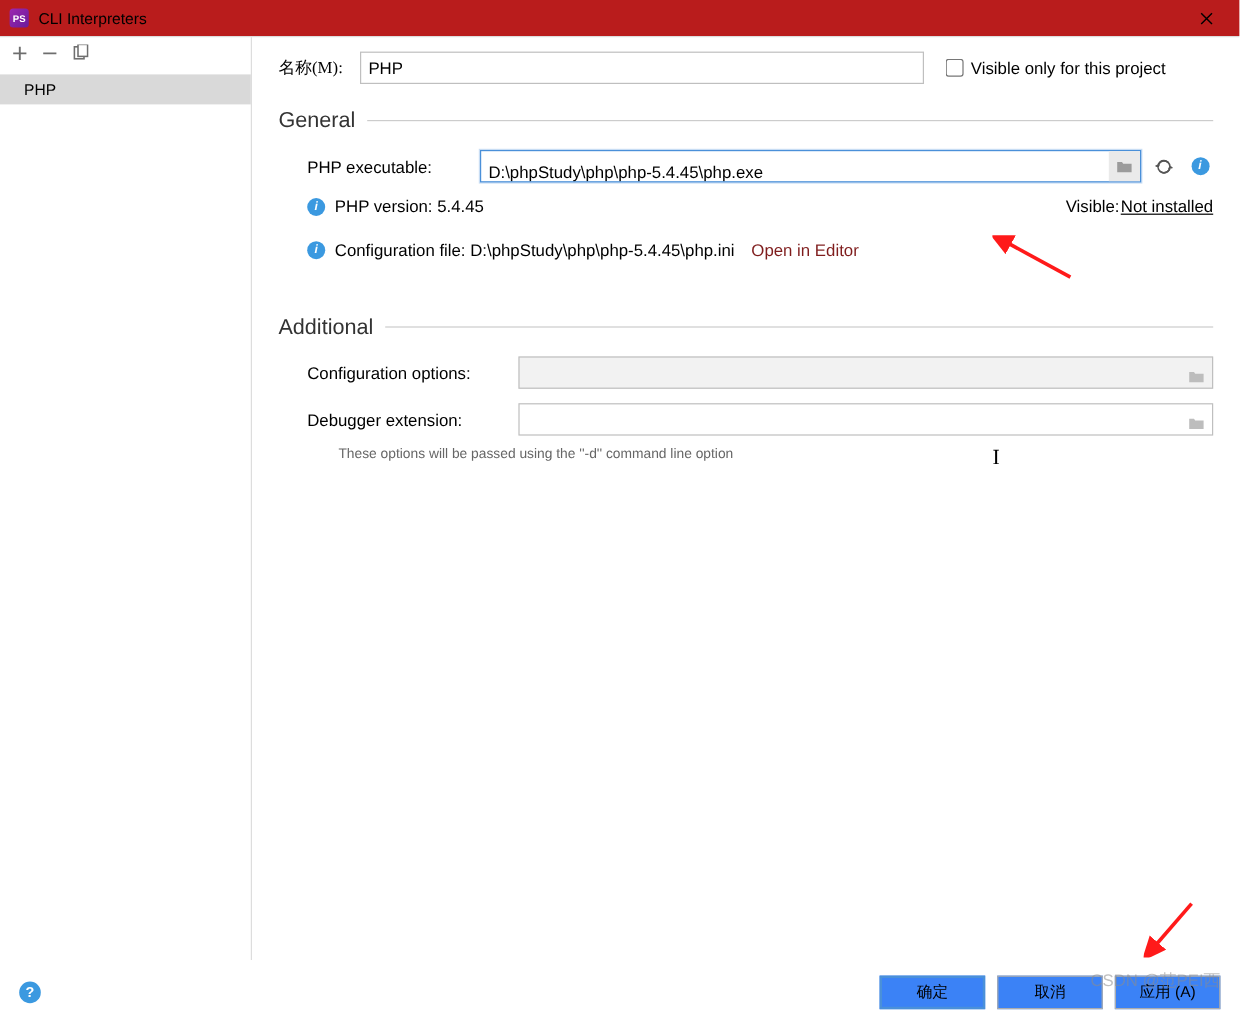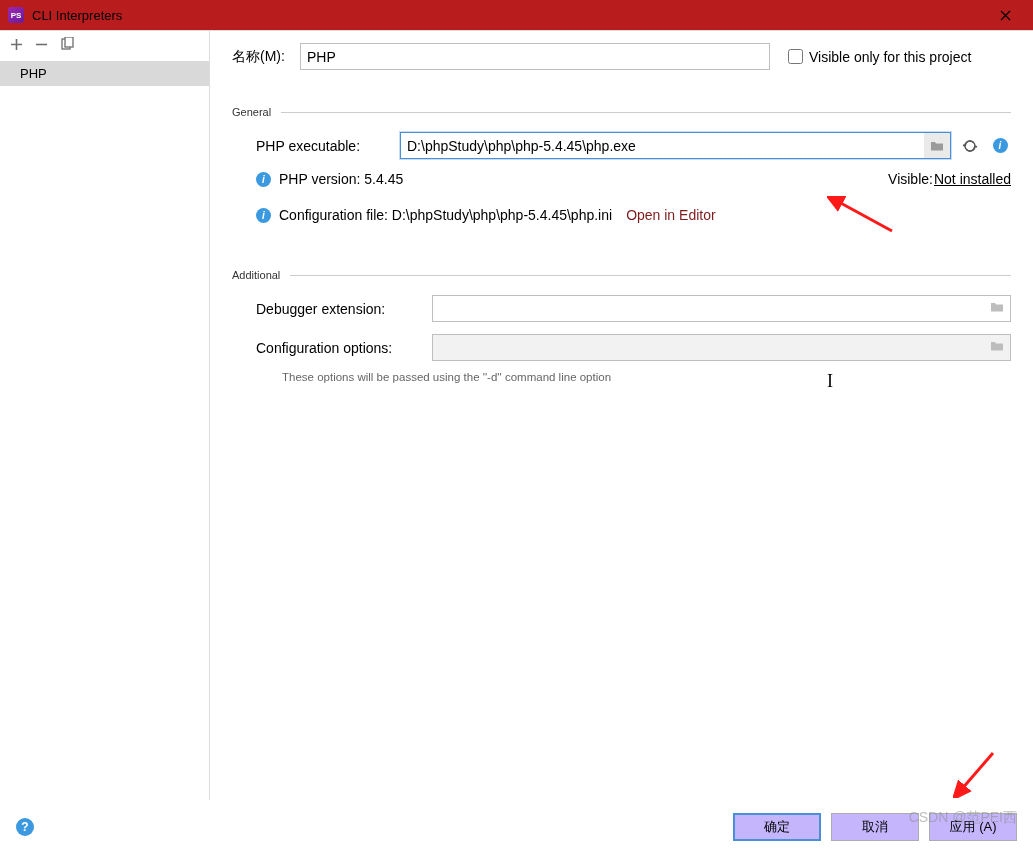--- a/index.html
+++ b/index.html
@@ -63,52 +63,52 @@
 .main {
   flex: 1;
   padding: 12px 22px 0 22px;
   position: relative;
 }
 .row {
   display: flex;
   align-items: center;
   margin-bottom: 10px;
 }
-.label { min-width: 130px; font-size: 14px; }
+.label { min-width: 130px; font-size: 14px; font-family: Liberation Serif, serif; }
 .name-input {
   flex: 1;
   height: 27px;
   border: 1px solid #bfbfbf;
   padding: 0 6px;
   font-size: 14px;
   margin-left: 8px;
 }
 .checkbox-wrap { display: flex; align-items: center; margin-left: 18px; font-size: 14px; }
 .checkbox-wrap input { width: 15px; height: 15px; margin-right: 6px; }
 .section-header {
   display: flex;
   align-items: center;
-  margin: 36px 0 14px 0;
-  font-size: 11px;
+  margin: 20px 0 14px 0;
+  font-size: 18px;
   color: #333;
 }
 .section-header .line {
   flex: 1; height: 1px; background: #ccc; margin-left: 10px;
 }
 .field-row {
   display: flex;
   align-items: center;
   margin-bottom: 12px;
   padding-left: 24px;
 }
 .field-label { min-width: 144px; font-size: 14px; }
 .field-input-wrap {
   flex: 1;
   display: flex;
-  align-items: center;
+  align-items: flex-end;
   height: 27px;
   border: 1px solid #bfbfbf;
 }
 .field-input-wrap.focused { border-color: #4a90d9; box-shadow: 0 0 0 1px rgba(74,144,217,0.3); }
 .field-input-wrap.disabled { background: #f2f2f2; }
 .field-input {
   flex: 1;
   border: none;
   outline: none;
   padding: 0 6px;
@@ -155,21 +155,21 @@
 .help-circle {
   width: 18px; height: 18px; border-radius: 50%;
   background: #3b99e0; color: #fff;
   display: flex; align-items: center; justify-content: center;
   font-size: 12px; font-weight: bold; cursor: pointer;
 }
 .footer-buttons { margin-left: auto; display: flex; gap: 10px; }
 .btn {
   min-width: 88px; height: 28px;
   border: 1px solid #adadad;
-  background: #c4b5fd;
+  background: #3b82f6;
   font-size: 13px;
   cursor: pointer;
   padding: 0 12px;
 }
 .btn.primary { border: 2px solid #4a90d9; }
 .arrow {
   position: absolute;
   pointer-events: none;
 }
 .arrow1 {
@@ -283,42 +283,42 @@
       <span>Configuration file: D:\phpStudy\php\php-5.4.45\php.ini</span>
       <span class="link">Open in Editor</span>
     </div>
 
     <div class="section-header" style="margin-top:46px">
       <span>Additional</span>
       <div class="line"></div>
     </div>
 
     <div class="field-row">
+      <span class="field-label" style="min-width:176px">Configuration options:</span>
+      <div class="field-input-wrap disabled">
+        <input class="field-input" readonly="" value="" style="">
+        <div class="browse-plain">
+          <svg width="14" height="12" viewBox="0 0 14 12">
+              <path d="M1 2 h4 l1 1.5 h7 v7 h-12 z" fill="#bdbdbd"></path>
+            </svg>
+        </div>
+      </div>
+    </div>
+
+    <div class="field-row">
       <span class="field-label" style="min-width:176px">Debugger extension:</span>
       <div class="field-input-wrap">
         <input class="field-input" value="" style="">
         <div class="browse-plain">
           <svg width="14" height="12" viewBox="0 0 14 12">
               <path d="M1 2 h4 l1 1.5 h7 v7 h-12 z" fill="#bdbdbd"></path>
             </svg>
         </div>
       </div>
     </div>
-
-    <div class="field-row">
-      <span class="field-label" style="min-width:176px">Configuration options:</span>
-      <div class="field-input-wrap disabled">
-        <input class="field-input" readonly="" value="" style="">
-        <div class="browse-plain">
-          <svg width="14" height="12" viewBox="0 0 14 12">
-              <path d="M1 2 h4 l1 1.5 h7 v7 h-12 z" fill="#bdbdbd"></path>
-            </svg>
-        </div>
-      </div>
-    </div>
     <div class="hint">These options will be passed using the ''-d'' command line option</div>
 
     <svg class="arrow arrow1" viewBox="0 0 70 40">
       <defs>
           <marker id="ah1" markerWidth="8" markerHeight="8" refX="2" refY="3" orient="auto">
             <path d="M0,0 L0,6 L7,3 z" fill="#ff1a1a"></path>
           </marker>
         </defs>
       <line x1="65" y1="35" x2="10" y2="5" stroke="#ff1a1a" stroke-width="3" marker-end="url(#ah1)"></line>
     </svg>

